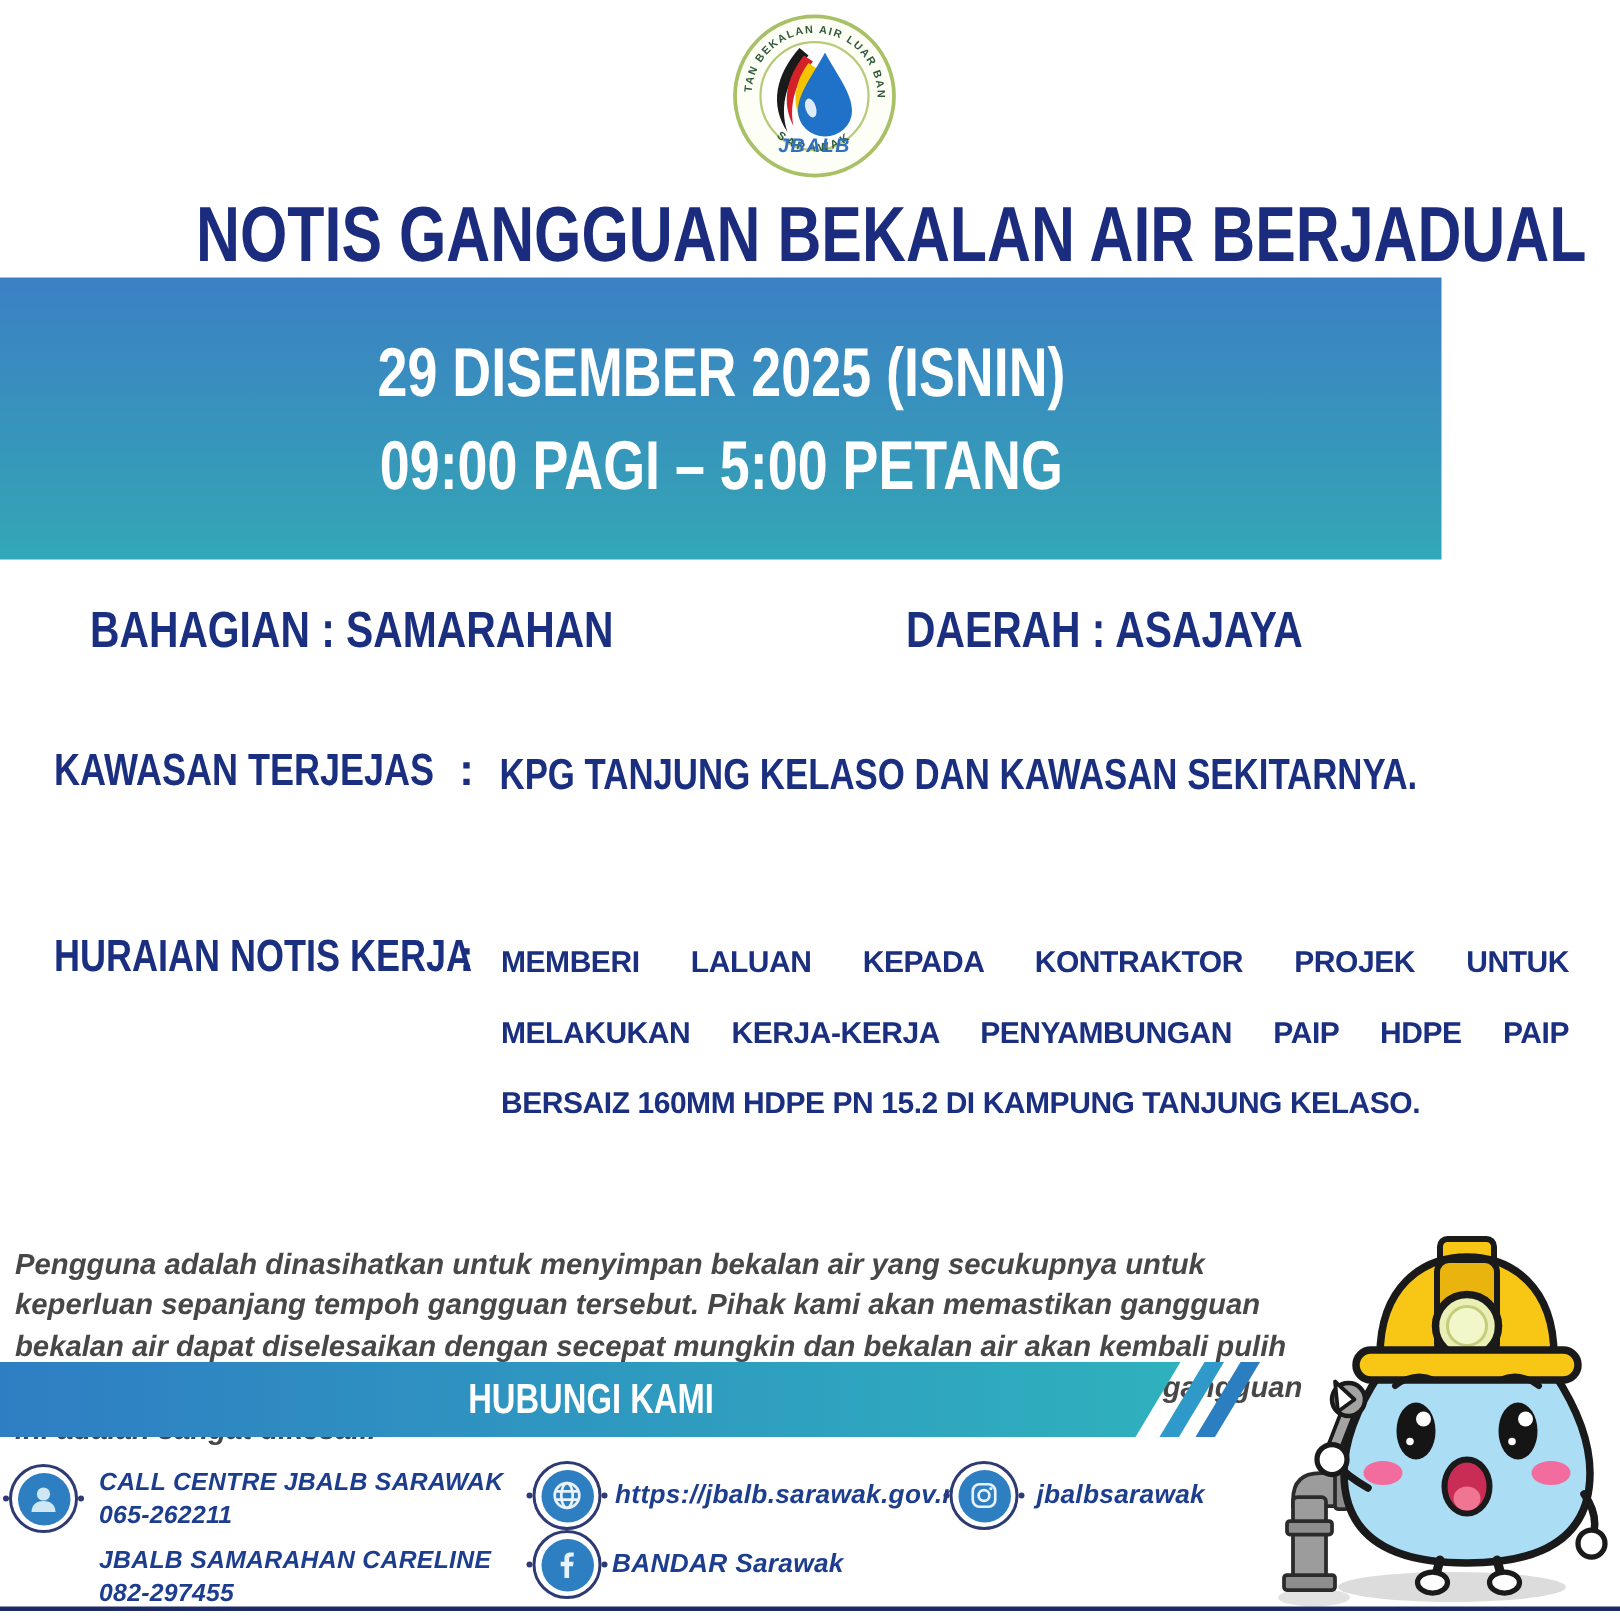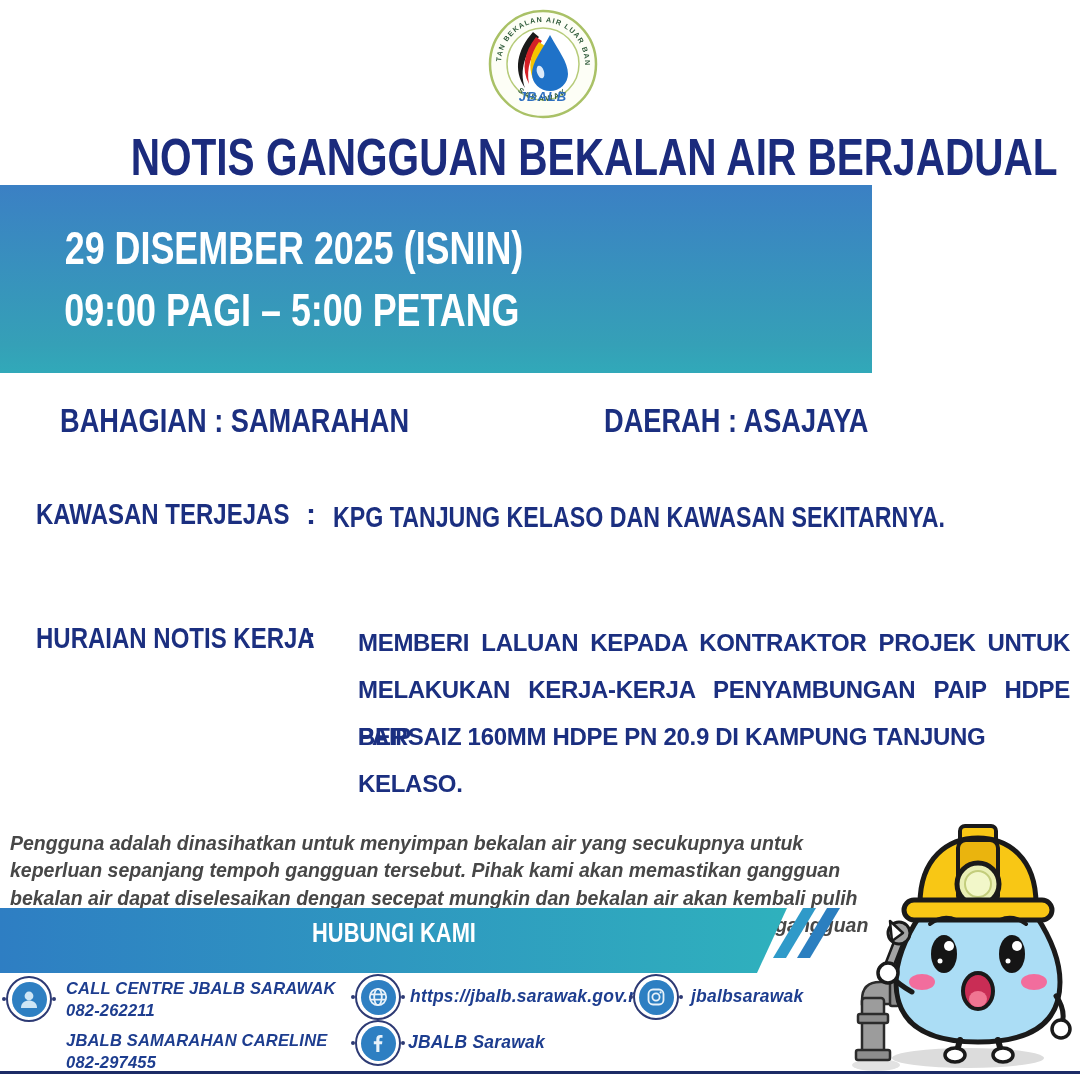--- a/index.html
+++ b/index.html
@@ -8,43 +8,43 @@
   .navy{color:#1b2f80;}
   .abs{position:absolute;}
 
   
   .cond-c{display:inline-block;transform:scaleX(.78);transform-origin:center;}
   .cond-l{display:inline-block;transform:scaleX(.80);transform-origin:left center;white-space:nowrap;}
 
   .title{top:128px;left:0;width:1080px;height:58px;line-height:58px;text-align:right;
          font-size:52px;font-weight:bold;color:#1b2b7d;white-space:nowrap;}
 
-  .banner{top:185px;left:0;width:872px;height:188px;
+  .banner{top:185px;left:0;width:961px;height:188px;
           background:linear-gradient(180deg,#3b80c4 0%,#35a0b7 85%,#31a9b9 100%);
-          color:#ffffff;font-weight:bold;}
+          text-align:center;color:#ffffff;font-weight:bold;}
   .banner .line{height:62px;line-height:62px;font-size:46px;white-space:nowrap;}
   .banner .pad{height:32px;}
 
   .region-row{top:401px;left:0;width:992px;height:44px;font-size:34px;font-weight:bold;}
   .bahagian{left:60px;top:0;}
   .daerah{left:604px;top:0;}
 
   .label{font-size:30px;font-weight:bold;white-space:nowrap;}
   .colon{font-size:30px;font-weight:bold;}
   .kvalue{font-size:29px;font-weight:bold;white-space:nowrap;}
 
-  .huraian-value{top:619px;left:334px;width:712px;font-size:24px;font-weight:bold;
-                 letter-spacing:-.3px;color:#1b2f80;margin-left:24px;}
+  .huraian-value{top:619px;left:334px;width:712px;font-size:20px;font-weight:bold;
+                 letter-spacing:-.3px;color:#1b2f80;}
   .huraian-value .ln{height:47px;line-height:47px;}
   .huraian-value .just{text-align:justify;text-align-last:justify;}
 
   .advisory{top:810px;left:10px;width:870px;font-size:19.5px;line-height:27.5px;
             font-style:italic;font-weight:bold;color:#474747;}
 
-  .hubungi-bar{top:908px;left:0;width:787px;height:65px;
+  .hubungi-bar{top:908px;left:0;width:787px;height:50px;
                background:linear-gradient(90deg,#2e7ec3 0%,#2fb1bd 100%);
                clip-path:polygon(0 0,100% 0,calc(100% - 30px) 100%,0 100%);
                text-align:center;color:#fff;font-weight:bold;font-size:28px;line-height:50px;}
   .stripe{top:908px;width:13px;height:50px;transform:skewX(-31deg);}
   .stripe1{left:788px;background:#2f9ac9;}
   .stripe2{left:812px;background:#2b7fc0;}
 
   .ring{position:absolute;width:42px;height:42px;border:2px solid #2d3a74;border-radius:50%;
         background:#fff;display:flex;align-items:center;justify-content:center;}
   .ring::before,.ring::after{content:"";position:absolute;top:50%;width:4px;height:4px;margin-top:-2px;
@@ -118,41 +118,41 @@
     <span class="cond-l">KPG TANJUNG KELASO DAN KAWASAN SEKITARNYA.</span>
   </div>
 
   <div class="abs navy label" style="top:621px;left:36px">
     <span class="cond-l">HURAIAN NOTIS KERJA</span>
   </div>
   <div class="abs navy colon" style="top:621px;left:306px">:</div>
   <div class="abs huraian-value">
     <div class="ln just">MEMBERI LALUAN KEPADA KONTRAKTOR PROJEK UNTUK</div>
     <div class="ln just">MELAKUKAN KERJA-KERJA PENYAMBUNGAN PAIP HDPE PAIP</div>
-    <div class="ln">BERSAIZ 160MM HDPE PN 20.9 DI KAMPUNG TANJUNG KELASO.</div>
+    <div class="ln">BERSAIZ 160MM HDPE PN 15.2 DI KAMPUNG TANJUNG KELASO.</div>
   </div>
 
   <p class="abs advisory">Pengguna adalah dinasihatkan untuk menyimpan bekalan air yang secukupnya untuk keperluan sepanjang tempoh gangguan tersebut. Pihak kami akan memastikan gangguan bekalan air dapat diselesaikan dengan secepat mungkin dan bekalan air akan kembali pulih secara berperingkat di kawasan yang terjejas. Segala kesulitan yang timbul akibat gangguan ini adalah sangat dikesali.</p>
 
   <div class="abs hubungi-bar">
     <span class="cond-c">HUBUNGI KAMI</span>
   </div>
   <div class="abs stripe stripe1"></div>
   <div class="abs stripe stripe2"></div>
 
   <div class="ring" style="left:6px;top:976px">
     <div class="fill">
       <svg width="24" height="24" viewBox="0 0 24 24">
         <circle cx="12" cy="9" r="4.4" fill="#cfe6f5"></circle>
         <path d="M4,21 C4,15.5 8,13.6 12,13.6 C16,13.6 20,15.5 20,21 Z" fill="#cfe6f5"></path>
       </svg>
     </div>
   </div>
   <div class="ctext" style="top:979px;left:66px">CALL CENTRE JBALB SARAWAK</div>
-  <div class="ctext" style="top:1001px;left:66px">082-262211</div>
+  <div class="ctext" style="top:1001px;left:66px">065-262211</div>
   <div class="ctext" style="top:1031px;left:66px">JBALB SAMARAHAN CARELINE</div>
   <div class="ctext" style="top:1053px;left:66px">082-297455</div>
 
   <div class="ring" style="left:355px;top:974px">
     <div class="fill">
       <svg width="24" height="24" viewBox="0 0 24 24" fill="none" stroke="#e8f2fa" stroke-width="1.8">
         <circle cx="12" cy="12" r="8.2"></circle>
         <ellipse cx="12" cy="12" rx="3.8" ry="8.2"></ellipse>
         <path d="M4,9.3 L20,9.3 M4,14.7 L20,14.7"></path>
       </svg>
@@ -160,21 +160,21 @@
   </div>
   <div class="ctext curl" style="top:986px;left:410px">https://jbalb.sarawak.gov.my/</div>
 
   <div class="ring" style="left:355px;top:1020px">
     <div class="fill">
       <svg width="24" height="24" viewBox="0 0 24 24">
         <path d="M13.4,21 L13.4,13.2 L16,13.2 L16.4,10.2 L13.4,10.2 L13.4,8.2 C13.4,7.3 13.9,6.7 15,6.7 L16.5,6.7 L16.5,4 L14.3,4 C11.8,4 10.3,5.4 10.3,7.9 L10.3,10.2 L7.8,10.2 L7.8,13.2 L10.3,13.2 L10.3,21 Z" fill="#e8f2fa"></path>
       </svg>
     </div>
   </div>
-  <div class="ctext curl" style="top:1032px;left:408px">JBALB Sarawak</div>
+  <div class="ctext curl" style="top:1032px;left:408px">BANDAR Sarawak</div>
 
   <div class="ring" style="left:633px;top:974px">
     <div class="fill">
       <svg width="24" height="24" viewBox="0 0 24 24" fill="none" stroke="#e8f2fa" stroke-width="1.8">
         <rect x="4.5" y="4.5" width="15" height="15" rx="4.5"></rect>
         <circle cx="12" cy="12" r="3.6"></circle>
         <circle cx="16.6" cy="7.4" r="1.1" fill="#e8f2fa" stroke="none"></circle>
       </svg>
     </div>
   </div>

